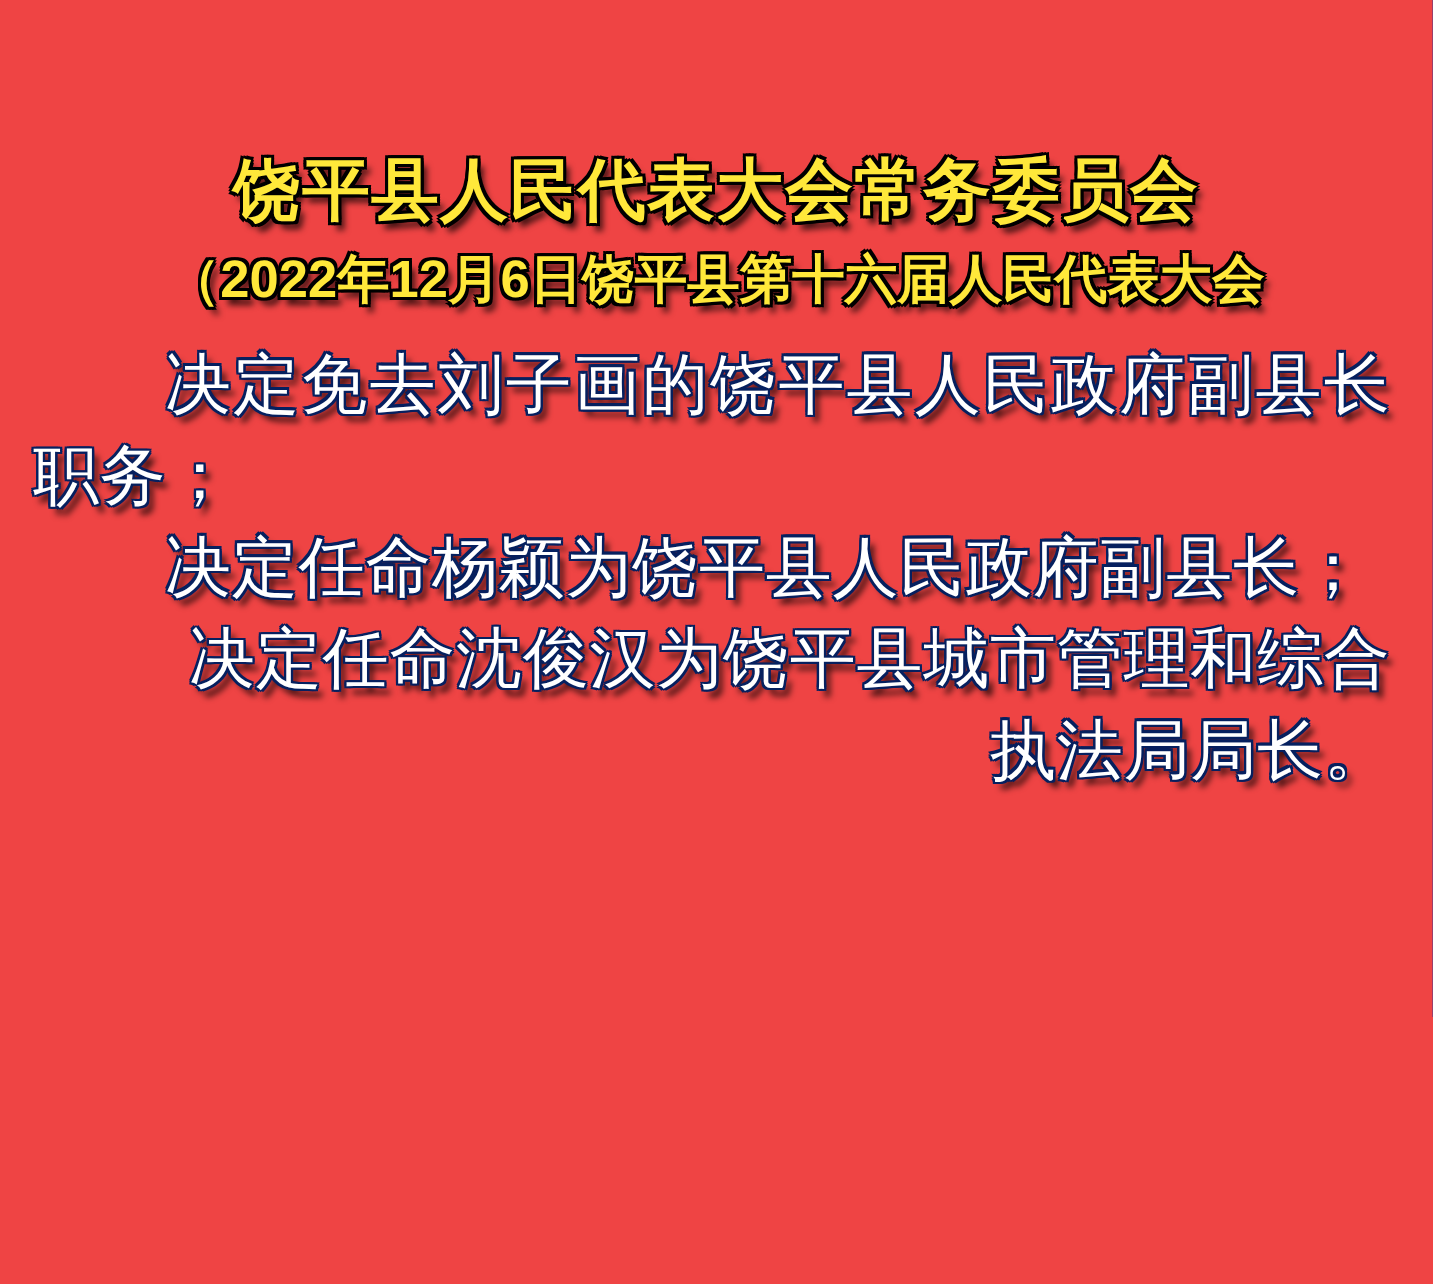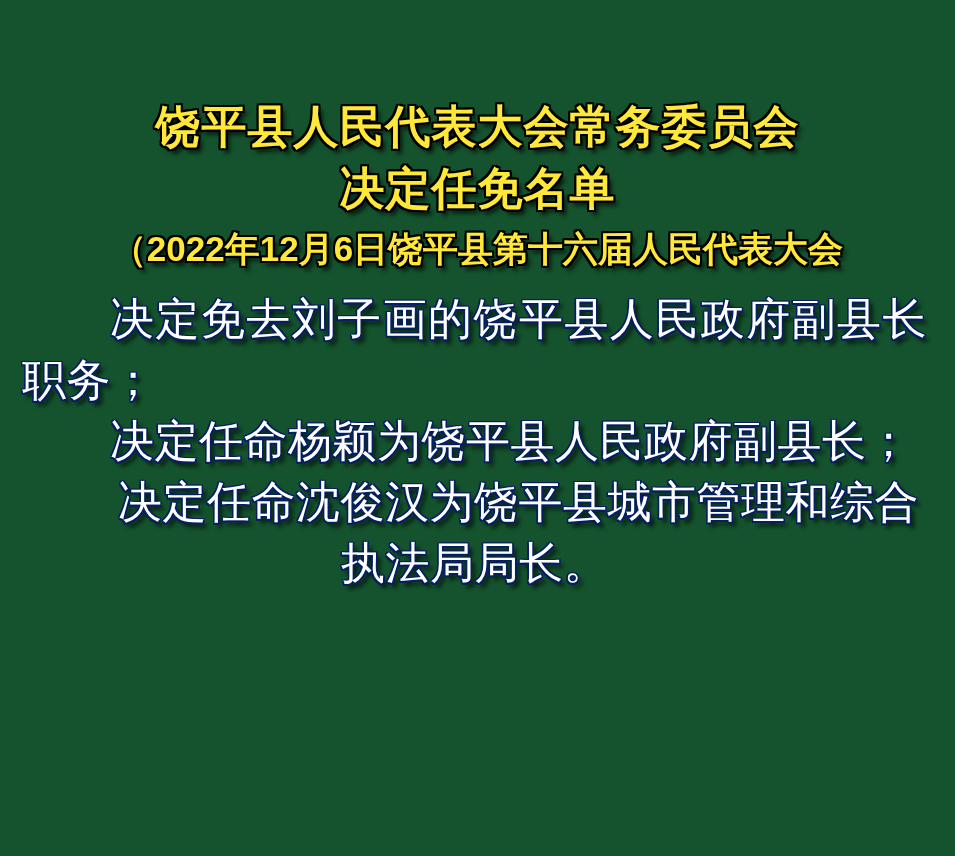--- a/index.html
+++ b/index.html
@@ -11,21 +11,21 @@
     height: 856px;
     overflow: hidden;
     background: #0a38ae;
     font-family: "Liberation Sans", "DejaVu Sans", sans-serif;
   }
 
   .poster {
     position: relative;
     width: 955px;
     height: 856px;
-    background: #14532d;
+    background: #ef4444;
     box-sizing: border-box;
     display: flex;
     flex-direction: column;
     align-items: stretch;
   }
 
   
   .header {
     padding-top: 96px;
     text-align: center;
@@ -76,31 +76,30 @@
       4px 5px 4px rgba(0,0,0,0.8);
   }
 
   .para {
     text-indent: 2em;
     margin: 0;
     text-align: justify;
     text-justify: inter-character;
   }
   .para:last-child {
-    text-align: center;
+    text-align: right;
   }
 </style>
 </head>
 <body>
 
 <div class="poster">
 
   <div class="header">
     <div class="title-line">饶平县人民代表大会常务委员会</div>
-    <div class="title-line">决定任免名单</div>
     <div class="subtitle-line">（2022年12月6日饶平县第十六届人民代表大会</div>
   </div>
 
   <div class="body-text">
     <p class="para">决定免去刘子画的饶平县人民政府副县长职务；</p>
     <p class="para">决定任命杨颖为饶平县人民政府副县长；</p>
     <p class="para">决定任命沈俊汉为饶平县城市管理和综合执法局局长。</p>
   </div>
 
 </div>

